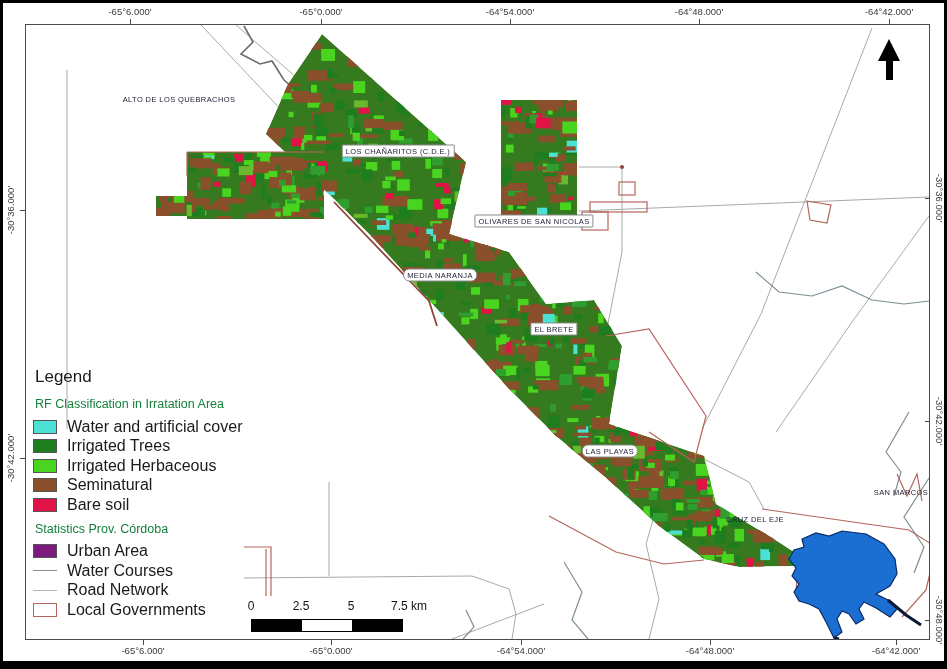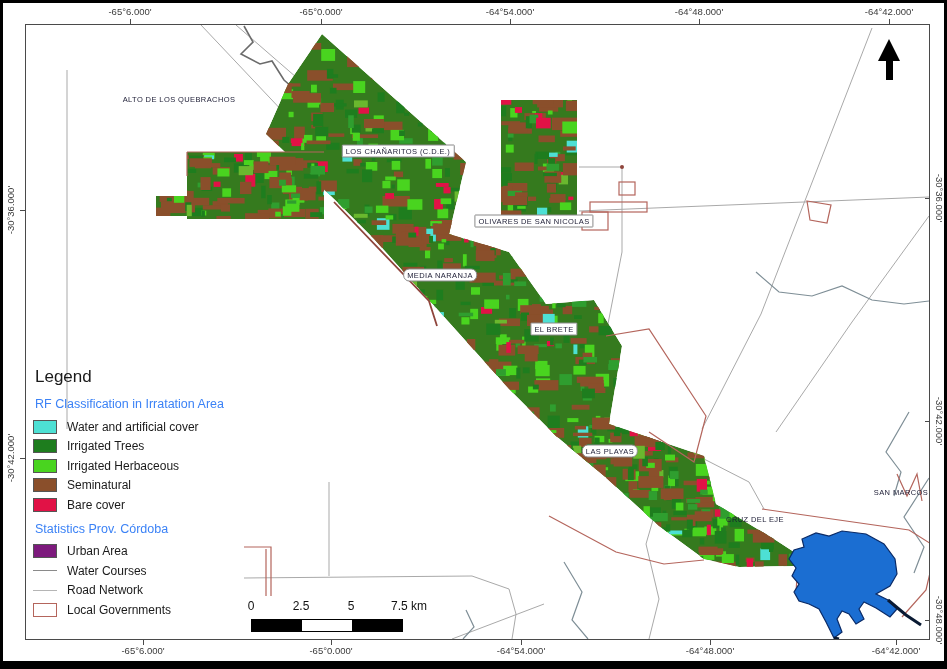--- a/index.html
+++ b/index.html
@@ -16,26 +16,26 @@
   .tick{position:absolute;background:#4a4a4a;}
   .tick.v{width:1px;height:5px;}
   .tick.h{width:5px;height:1px;}
   
   .place{position:absolute;transform:translate(-50%,-50%);font-size:7.5px;letter-spacing:.4px;
          color:#1c1c34;white-space:nowrap;}
   .place.boxed{background:#ffffff;border:1px solid #8a8a8a;padding:1px 3px;border-radius:1px;}
   
   #legend{position:absolute;left:30px;top:364px;width:235px;}
   #legend-title{font-size:17px;color:#1a1a1a;margin:0 0 10px 2px;}
-  .lg-head{font-size:12.5px;color:#3b82f6;margin:7px 0 6px 2px;}
+  .lg-head{font-size:12.5px;color:#15803d;margin:7px 0 6px 2px;}
   .lg-row{display:flex;align-items:center;height:19.5px;}
   .lg-sw{width:24px;height:14px;margin-right:10px;flex:0 0 auto;border:1px solid #555;box-sizing:border-box;}
   .lg-sw.line{height:0;border:none;border-top:1.4px solid #8a8a8a;}
   .lg-sw.outline{background:#ffffff;}
-  .lg-label{font-size:12px;color:#1a1a1a;white-space:nowrap;text-align:center;}
+  .lg-label{font-size:16px;color:#1a1a1a;white-space:nowrap;text-align:center;}
   
   #scalebar{position:absolute;left:0;top:0;}
   .sb-num{position:absolute;transform:translateX(-50%);font-size:12px;color:#111;top:596px;white-space:nowrap;}
   #sb-bar{position:absolute;display:flex;border:1px solid #000;box-sizing:content-box;}
   .sb-seg{height:100%;}
 </style>
 </head>
 <body>
 
 <div id="fig">
@@ -1052,21 +1052,21 @@
         <div class="lg-row">
           <span class="lg-sw" style="background: rgb(73, 212, 31);"></span>
           <span class="lg-label">Irrigated Herbaceous</span>
         </div>
         <div class="lg-row">
           <span class="lg-sw" style="background: rgb(138, 79, 43);"></span>
           <span class="lg-label">Seminatural</span>
         </div>
         <div class="lg-row">
           <span class="lg-sw" style="background: rgb(225, 18, 70);"></span>
-          <span class="lg-label">Bare cover</span>
+          <span class="lg-label">Bare soil</span>
         </div>
         <div class="lg-head">Statistics Prov. Córdoba</div>
         <div class="lg-row">
           <span class="lg-sw" style="background: rgb(125, 26, 125);"></span>
           <span class="lg-label">Urban Area</span>
         </div>
         <div class="lg-row">
           <span class="lg-sw line" style="border-top-color: rgb(138, 138, 138);"></span>
           <span class="lg-label">Water Courses</span>
         </div>

